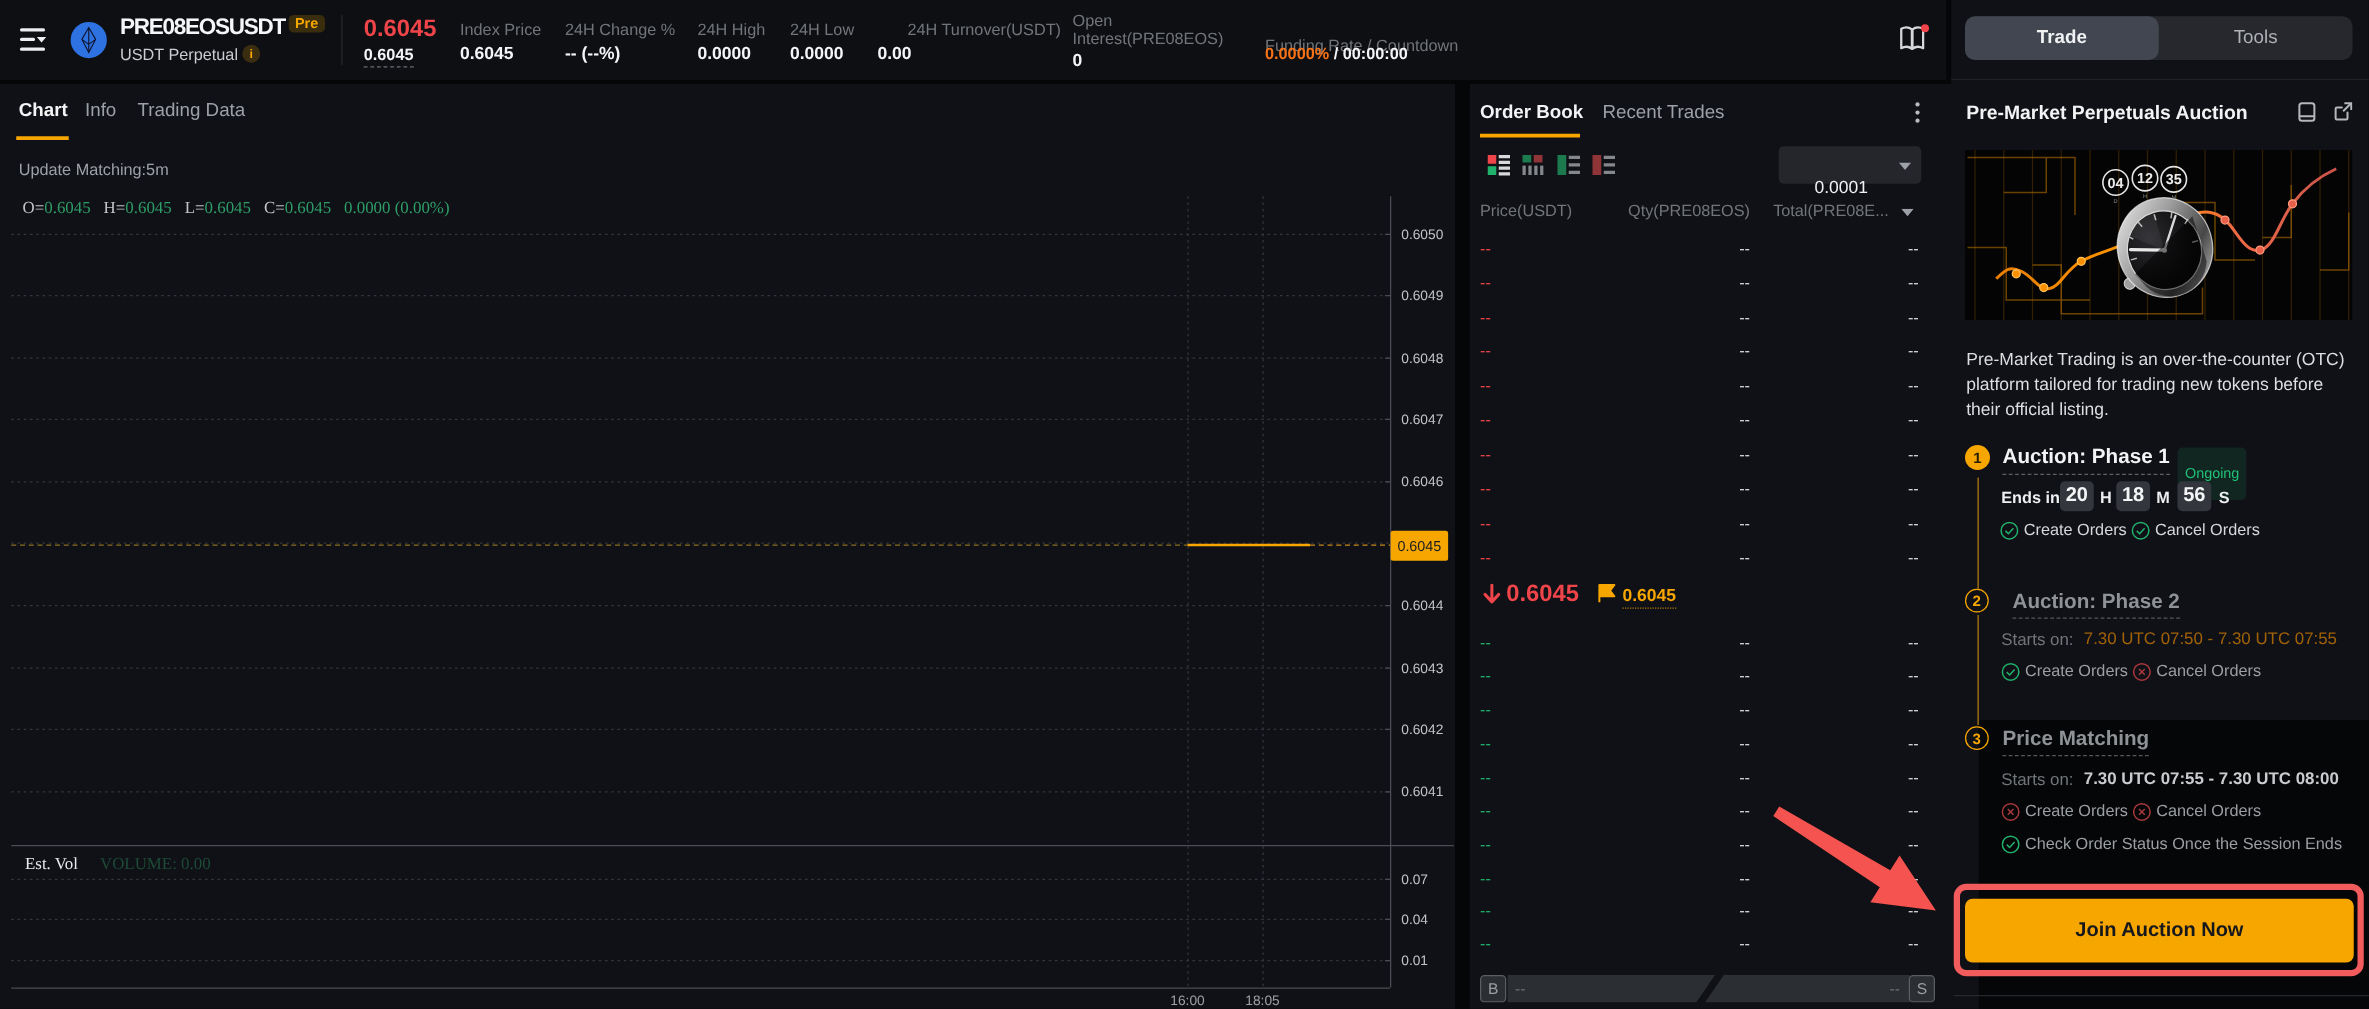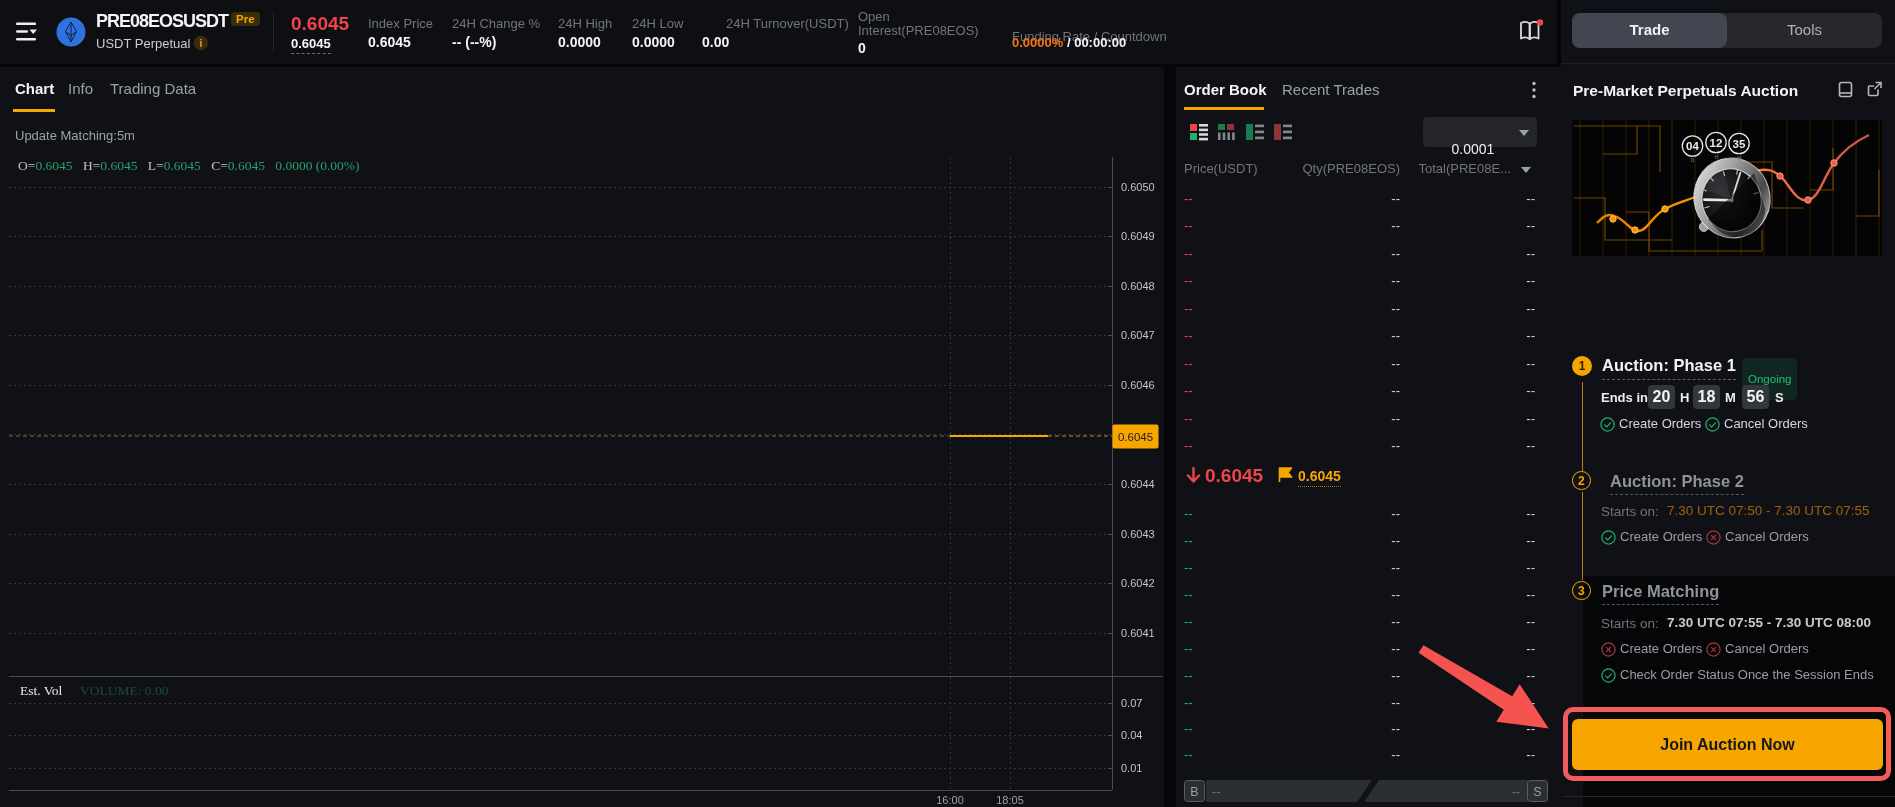--- a/index.html
+++ b/index.html
@@ -397,20 +397,21 @@
         <text x="144" y="26.5">12</text>
         <text x="167" y="27.5">35</text>
       </g>
       <g font-family="Liberation Sans" font-size="4.5" fill="#8e8e90" text-anchor="middle">
         <text x="120.5" y="42">D</text>
         <text x="144" y="38.5">H</text>
         <text x="167" y="39.5">M</text>
       </g>
     </svg>
 
+    <div class="abs" style="left:12px;top:277px;font-size:14px;line-height:20px;color:#dcdee0;white-space:nowrap;">Pre-Market Trading is an over-the-counter (OTC)<br>platform tailored for trading new tokens before<br>their official listing.</div>
 
     <div class="abs" style="left:20.5px;top:382px;width:1.5px;height:89px;background:#b87d10;"></div>
     <div class="abs" style="left:20.5px;top:492px;width:1.5px;height:88px;background:#b87d10;"></div>
 
     <div class="abs" style="left:11px;top:356px;width:20px;height:20px;border-radius:50%;background:#f7a600;color:#2a1f05;font-size:12px;font-weight:bold;text-align:center;line-height:20px;">1</div>
     <div class="abs" style="left:41px;top:356px;font-size:16.5px;font-weight:bold;color:#f2f3f4;border-bottom:1px dashed #5c5f64;padding-bottom:4px;">Auction: Phase 1</div>
     <div class="abs" style="left:181px;top:358px;background:rgba(32,178,108,0.13);border-radius:4px;padding:15px 6px;font-size:11.5px;color:#21c077;">Ongoing</div>
     <div class="abs" style="left:40px;top:390px;font-size:13px;font-weight:bold;color:#eceef0;">Ends in</div>
     <div class="abs" style="left:87px;top:385px;width:27px;height:24px;background:#33363c;border-radius:4px;text-align:center;line-height:24px;font-size:16px;font-weight:bold;color:#f4f5f6;">20</div>
     <div class="abs" style="left:119px;top:390px;font-size:13px;font-weight:bold;color:#eceef0;">H</div>

